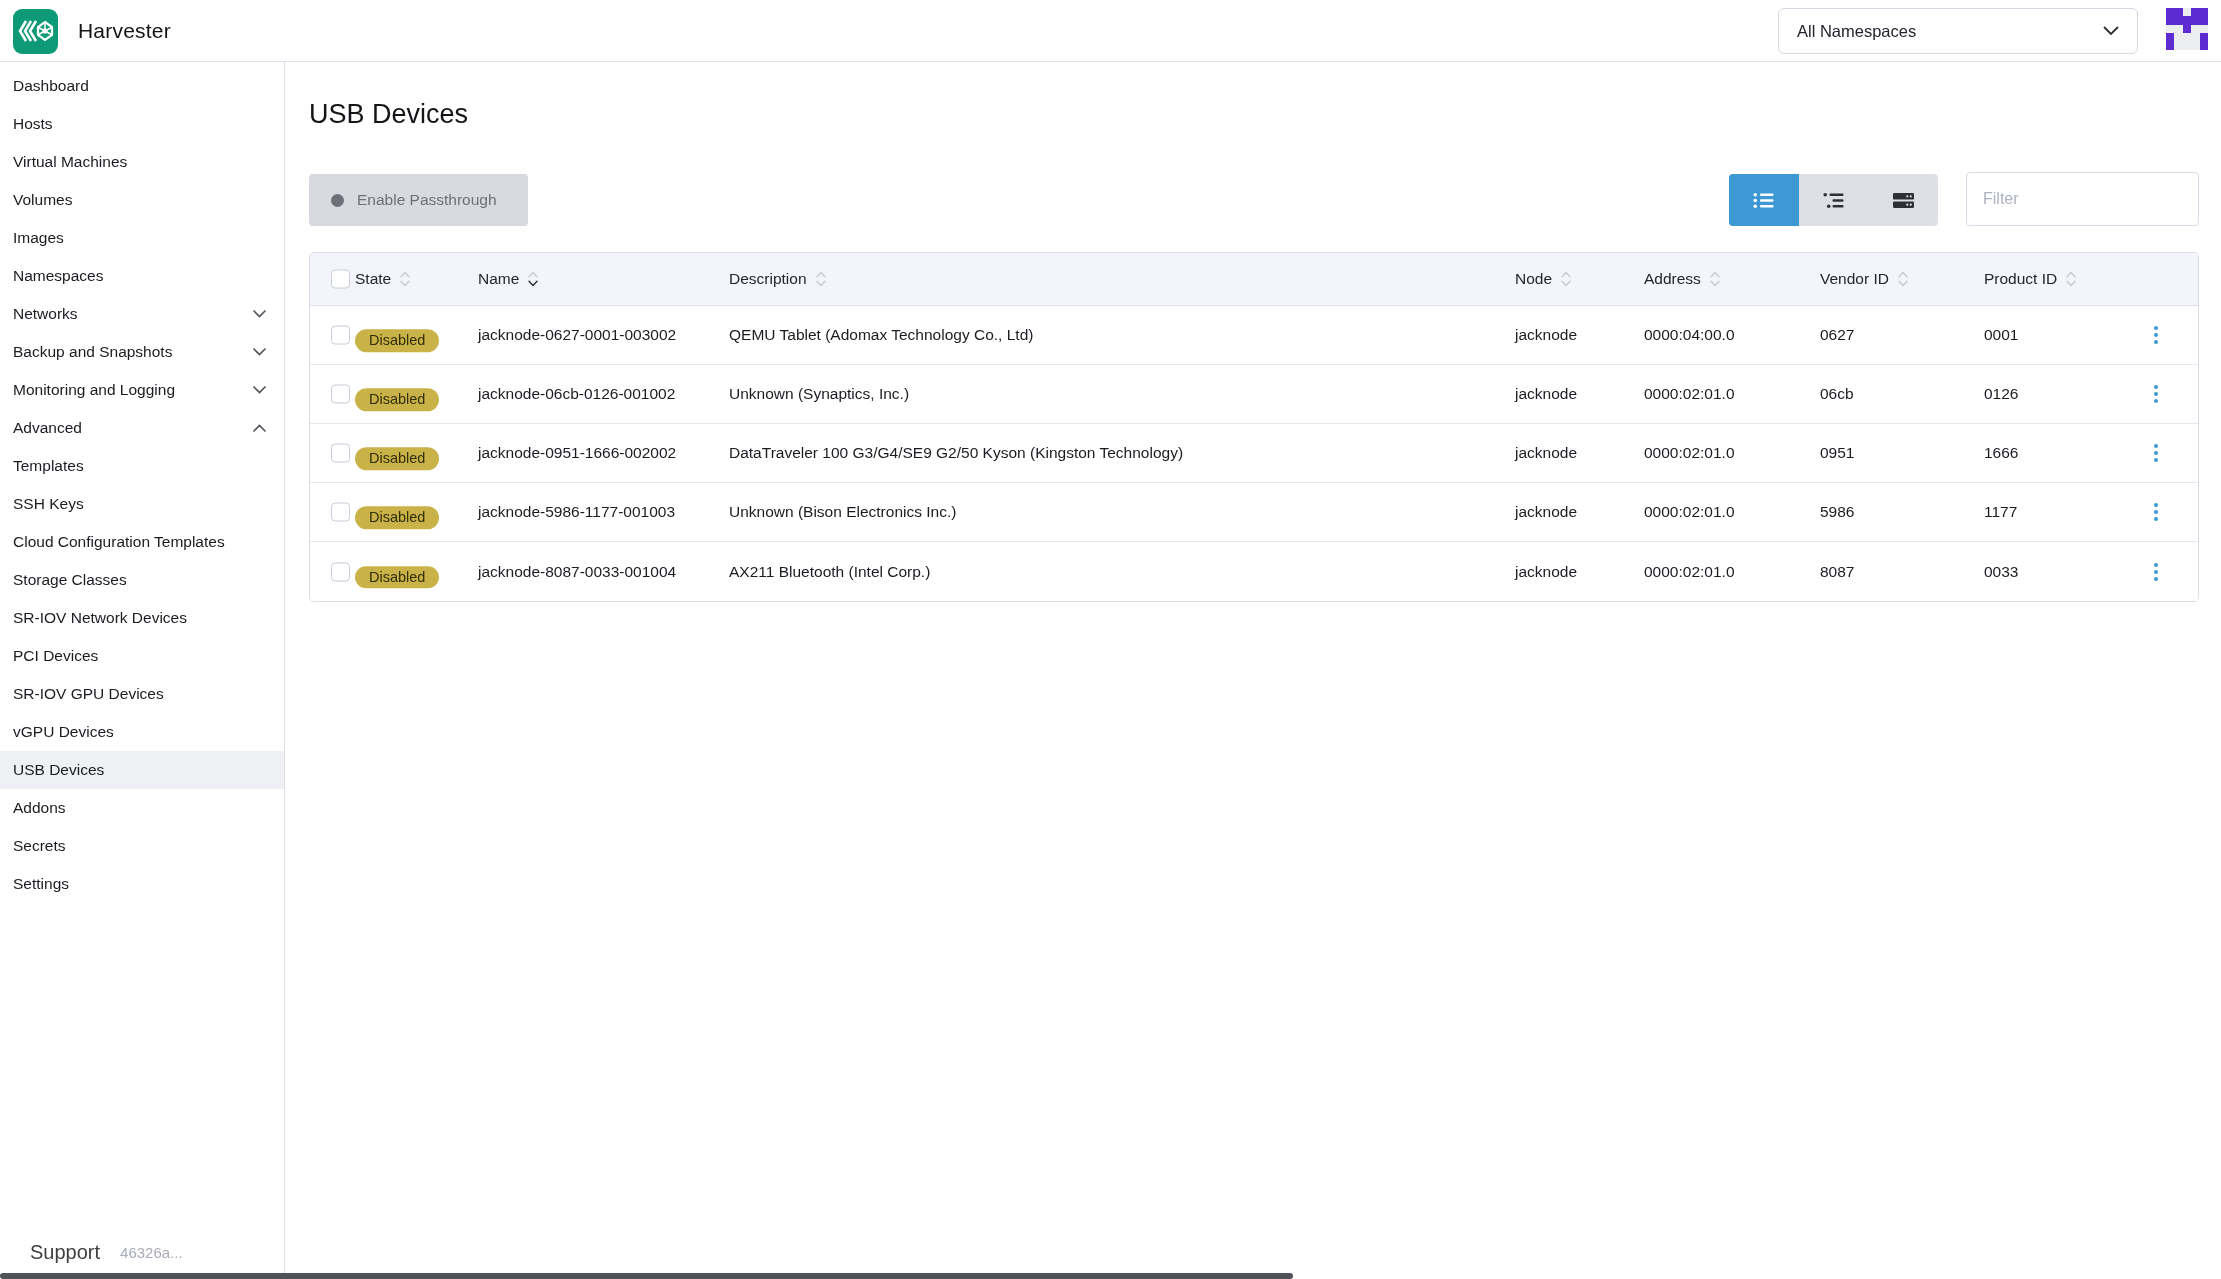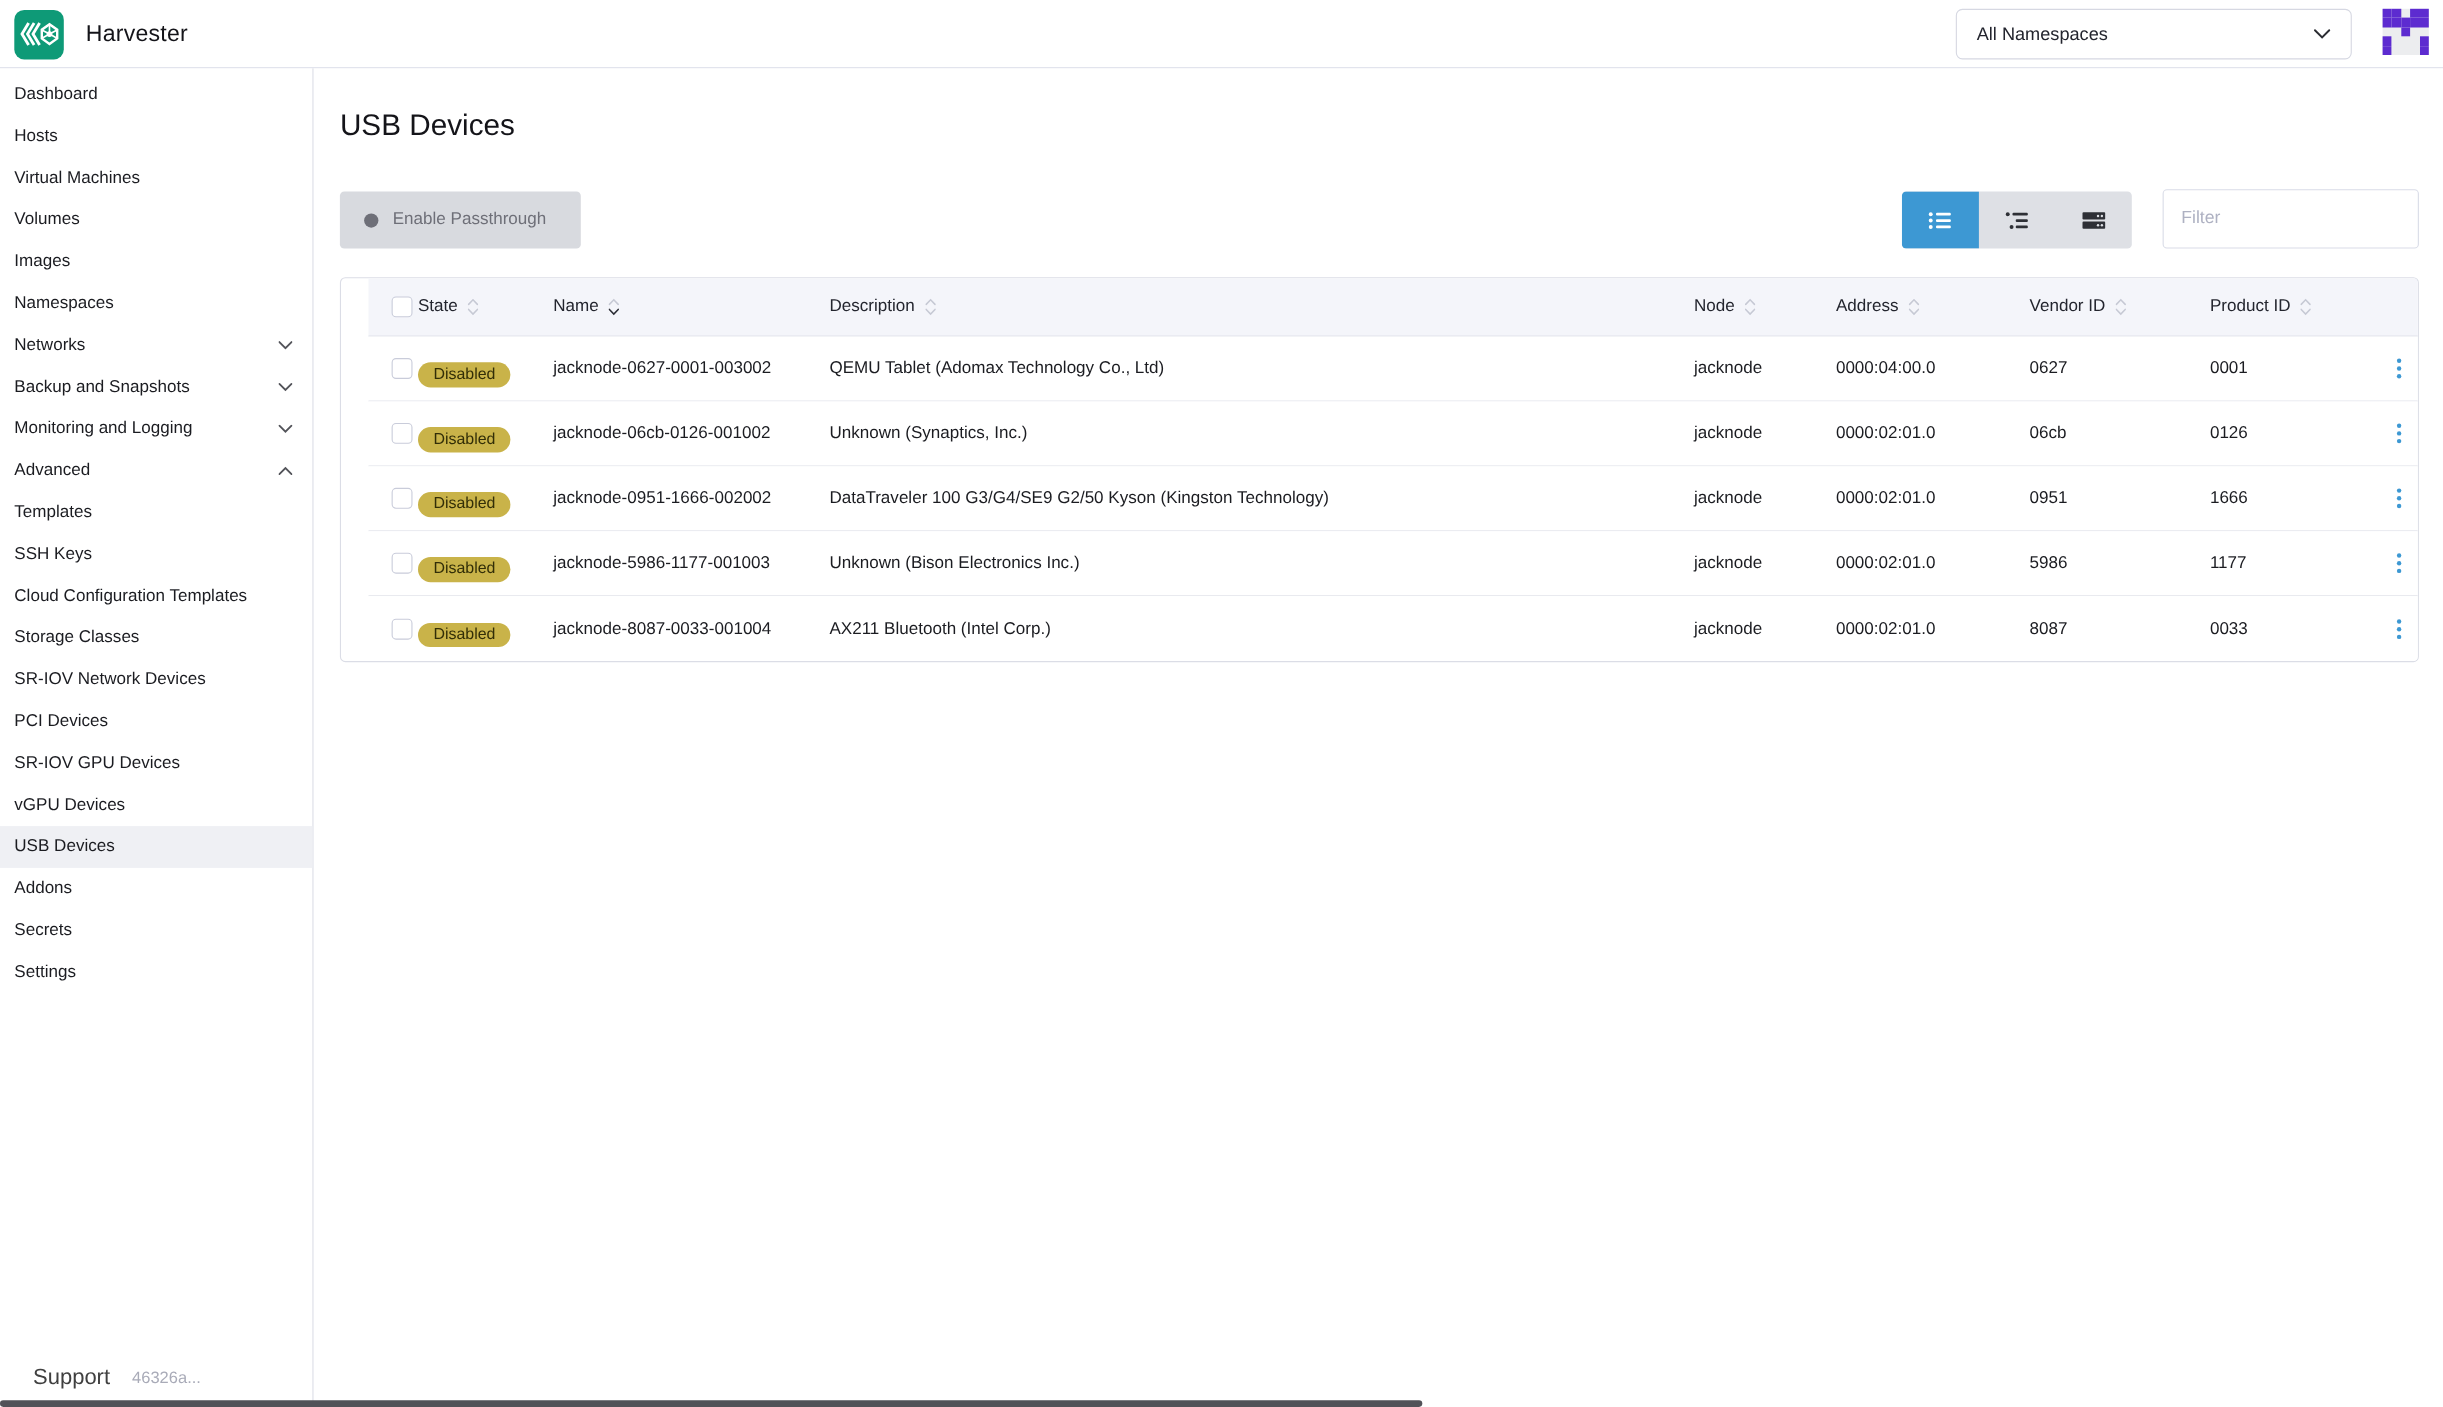--- a/index.html
+++ b/index.html
@@ -55,21 +55,21 @@
         justify-content:center; cursor:pointer; color:#2E3036; }
   .vt-btn.active { background:#3D98D3; color:#fff; }
 
   .filter-input { position:absolute; left:1966px; top:172px; width:233px; height:54px;
         border:1px solid #D9DCE7; border-radius:4px; font-size:16px; padding:0 16px;
         color:#000000; font-family:inherit; outline:none; }
   .filter-input::placeholder { color:#AEB1C2; }
 
   
   .table { position:absolute; left:309px; top:252px; width:1890px;
-           border:1px solid #DBDDE6; border-radius:5px; background:#fff; overflow:hidden;padding-left:25px; }
+           border:1px solid #DBDDE6; border-radius:5px; background:#fff; overflow:hidden; }
   .thead { position:relative; height:53px; background:#F4F5FA; border-bottom:1px solid #DFE1EA; }
   .trow  { position:relative; height:59px; border-bottom:1px solid #E7E8EE; background:#fff; }
   .trow:last-child { border-bottom:none; }
   .cell { position:absolute; top:50%; transform:translateY(-50%); font-size:15.5px;
           white-space:nowrap; display:flex; align-items:center; gap:7px; }
   .thead .cell { color:#23252E; }
   .c-check  { left:21px; }
   .c-state  { left:45px; }
   .c-name   { left:168px; }
   .c-desc   { left:419px; }

